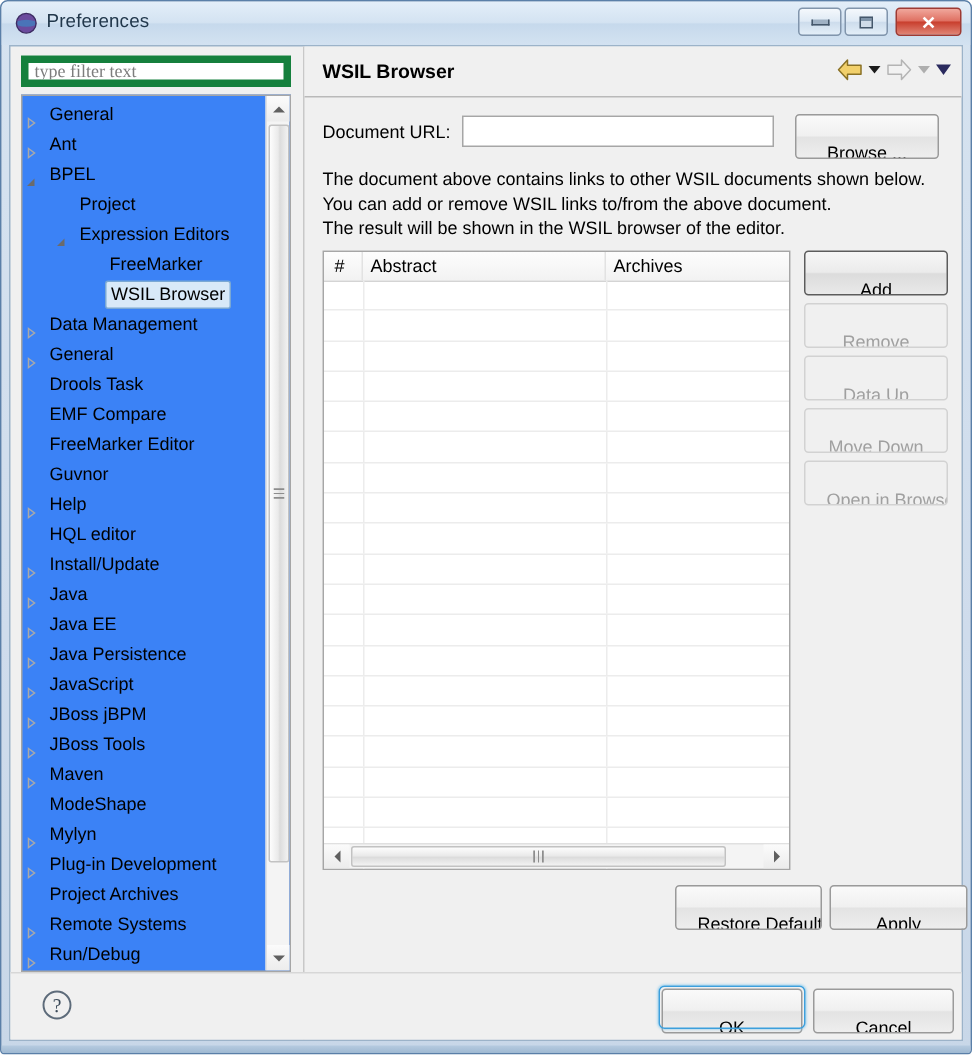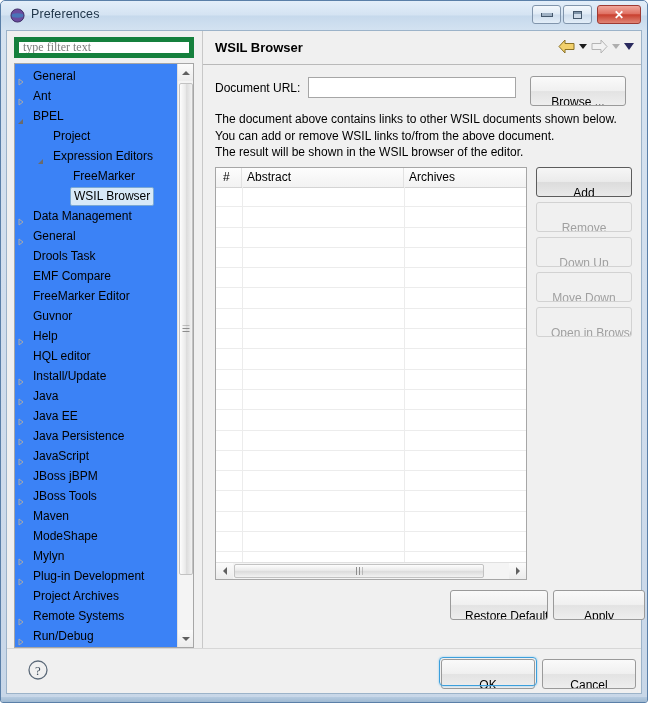--- a/index.html
+++ b/index.html
@@ -705,21 +705,21 @@
             </div>
           <div class="sb-arrow-h" id="tbl-sb-right">
               <span class="tri-right"></span>
             </div>
         </div>
       </div>
 
       <div id="side-buttons">
         <button class="btn default">Add</button>
         <button class="btn disabled" disabled="">Remove</button>
-        <button class="btn disabled" disabled="">Down Up</button>
+        <button class="btn disabled" disabled="">Data Up</button>
         <button class="btn disabled" disabled="">Move Down</button>
         <button class="btn disabled" disabled="">Open in Browser</button>
       </div>
 
       <button class="btn" id="restore-btn">
         <span>Restore <span class="u">D</span>efaults</span>
       </button>
       <button class="btn" id="apply-btn">
         <span><span class="u">A</span>pply</span>
       </button>

